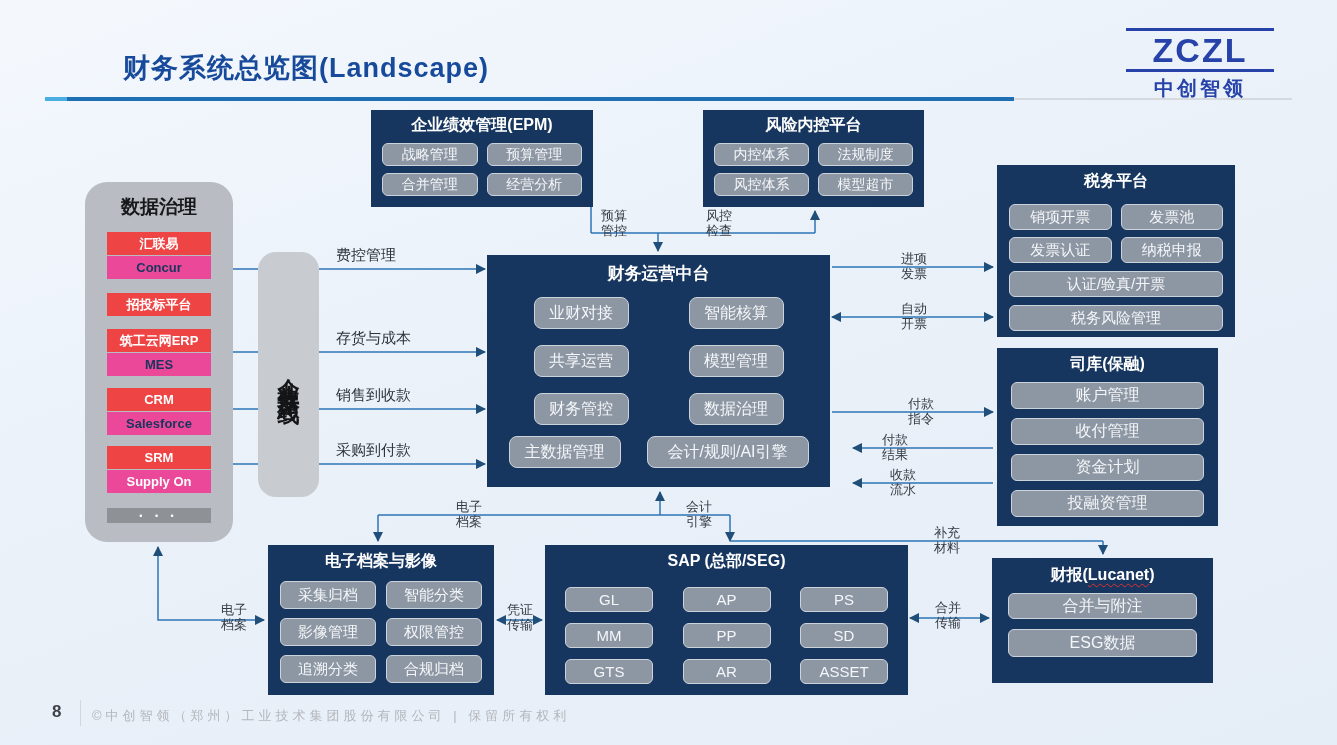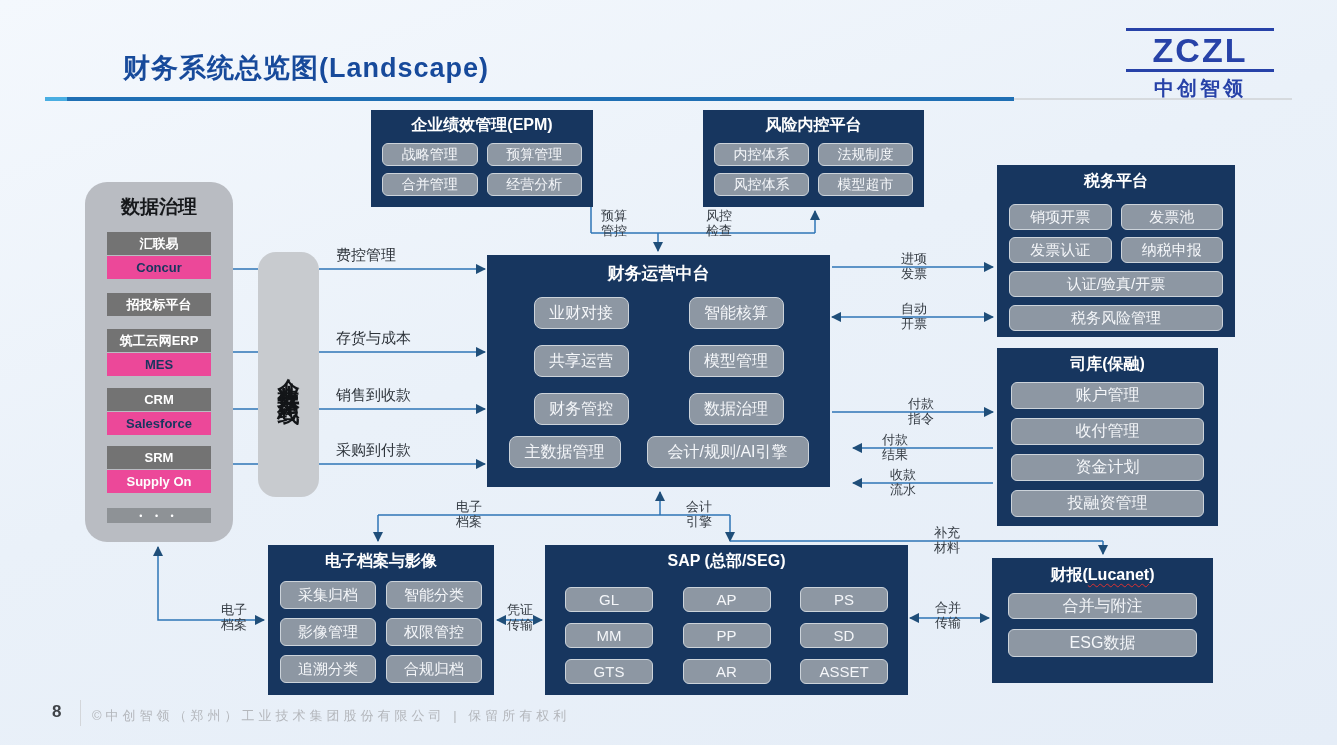--- a/index.html
+++ b/index.html
@@ -17,21 +17,21 @@
   .page-title { position:absolute; left:123px; top:50px; font-size:27px; font-weight:800; color:#174a9b; letter-spacing:1px; }
   .rule-a { position:absolute; left:45px; top:97px; width:22px; height:4px; background:#49aee2; }
   .rule-b { position:absolute; left:67px; top:97px; width:947px; height:4px; background:#1f6fb4; }
   .rule-c { position:absolute; left:1014px; top:98px; width:278px; height:2px; background:#d6dade; }
   .logo { position:absolute; left:1126px; top:28px; width:148px; text-align:center; color:#2742a8; }
   .logo-abbr { font-size:34px; font-weight:800; letter-spacing:2px; line-height:1.12;
                border-top:3px solid #2742a8; border-bottom:3px solid #2742a8; }
   .logo-name { font-size:20px; font-weight:bold; letter-spacing:3px; margin-top:3px; }
   
   .fi { height:23px; display:flex; align-items:center; justify-content:center; font-weight:bold; font-size:13px; }
-  .fi.blue { background:#737373; color:#fff; }
+  .fi.blue { background:#ef4444; color:#fff; }
   .fi.green { background:#ec4899; color:#17365f; }
   .fi.green.lt { color:#fdfefd; }
   .more-bar { height:15px; background:#8e9296; color:#fff; display:flex; align-items:center; justify-content:center;
               font-size:9px; letter-spacing:5px; margin-top:15px; }
   
   .core-btn { width:95px; height:32px; font-size:16px; border-radius:8px; }
   
   .fl { position:absolute; font-size:13px; color:#343b43; line-height:1.15; text-align:center; z-index:6; }
   .fl.s { font-size:15px; color:#2e343b; white-space:nowrap; }
   .fl.w2 { width:30px; }

